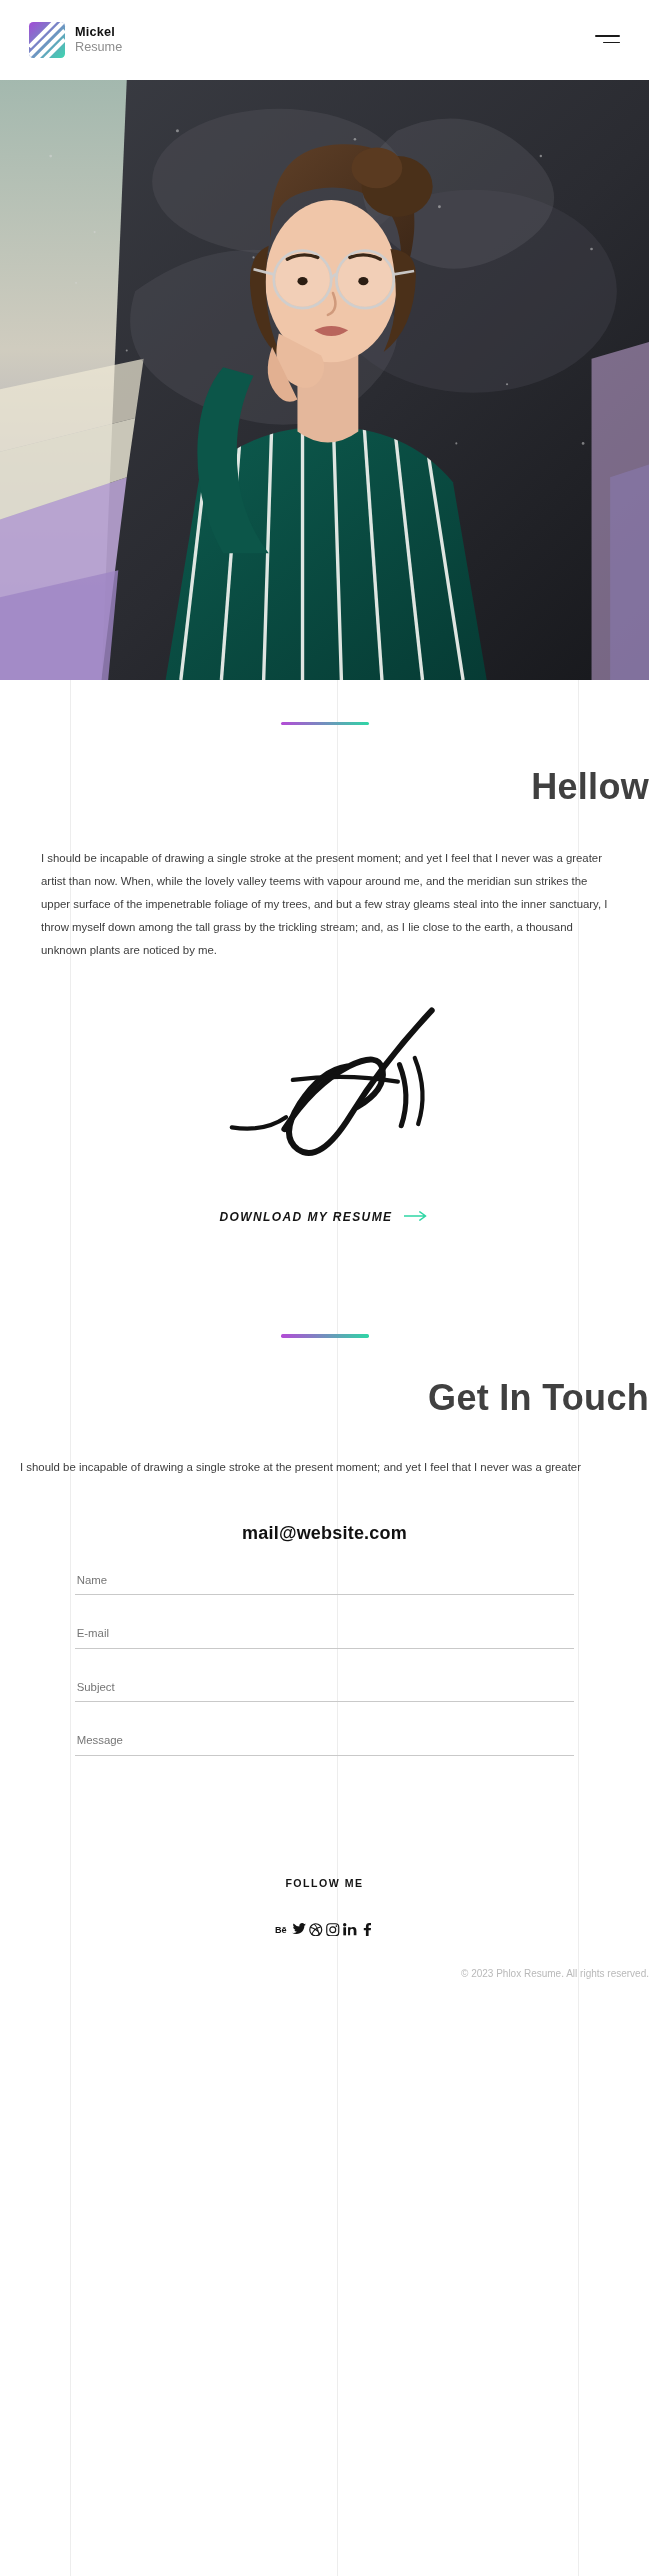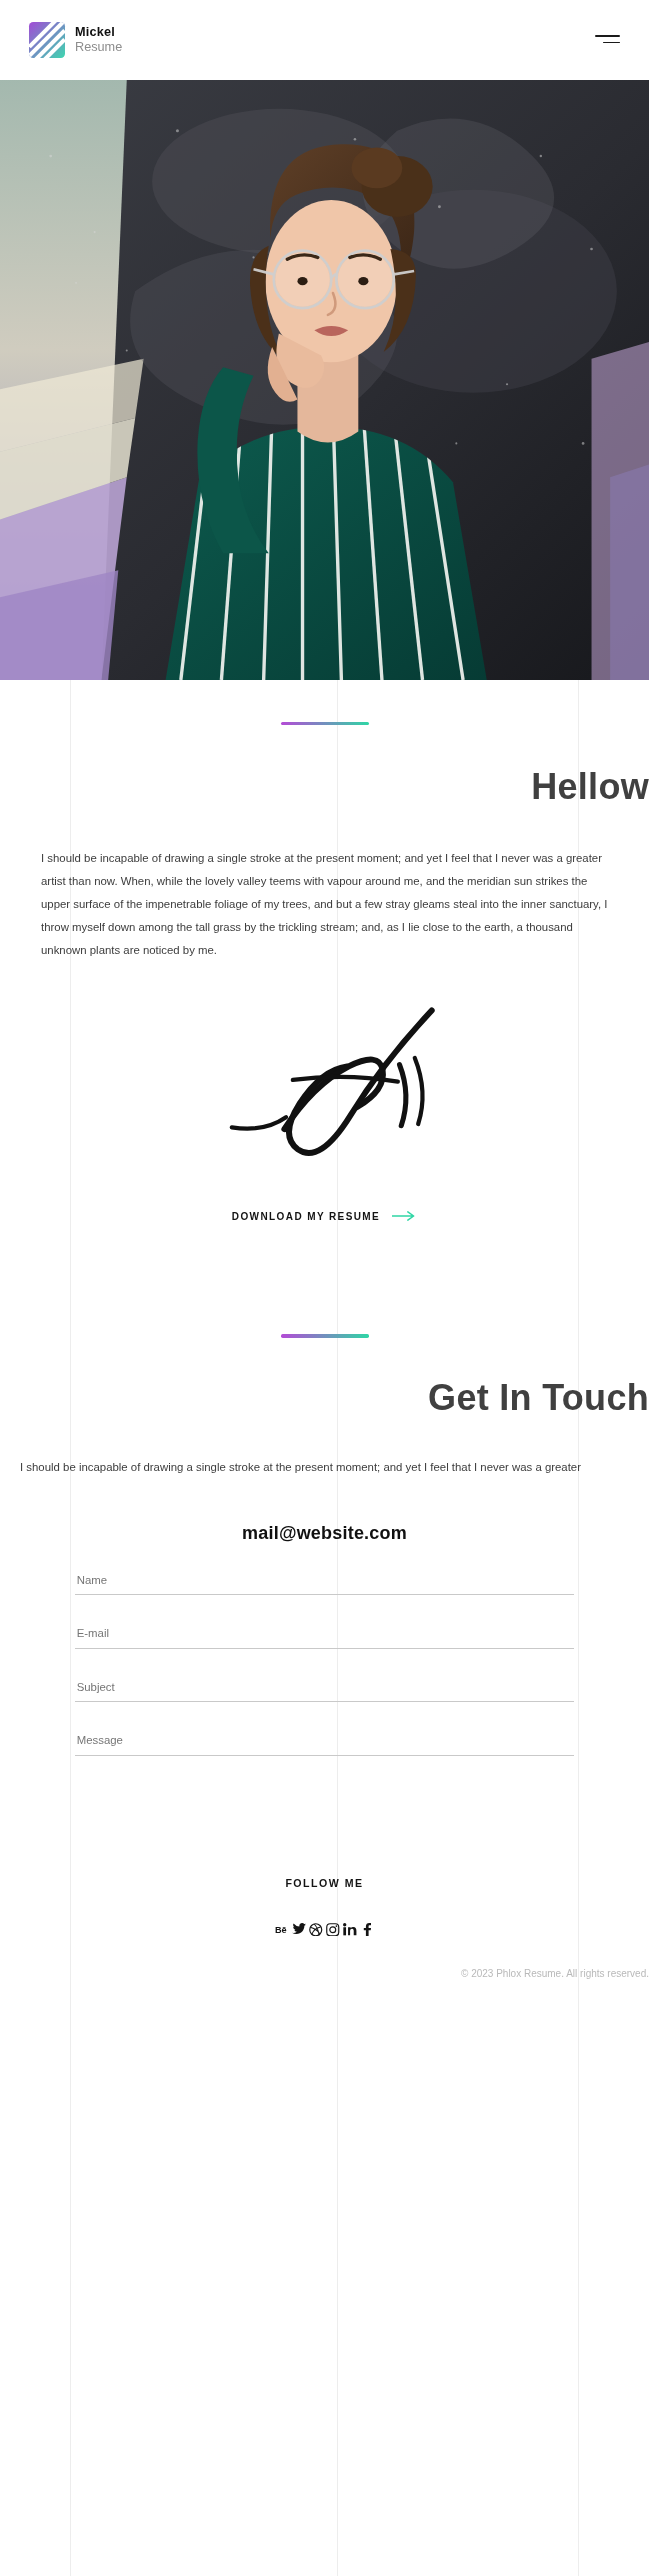--- a/index.html
+++ b/index.html
@@ -91,22 +91,23 @@
     text-align: left;
   }
 
   
   .signature { display: block; margin: 0 auto; }
 
   .cta-row {
     display: flex; align-items: center; justify-content: center; gap: 12px;
   }
   .cta-label {
-    font-size: 10px; font-weight: bold; letter-spacing: 1.4px; color: #141414;
+    font-size: 12px; font-weight: bold; letter-spacing: 1.4px; color: #141414;
     cursor: pointer;
+    font-style: italic;
   }
   .arrow { display: inline-block; }
 
   
   .mail {
     text-align: center; font-size: 18px; font-weight: bold; color: #111; letter-spacing: 0.2px;
   }
 
   .form { width: 499px; margin: 0 auto; }
   .field {

